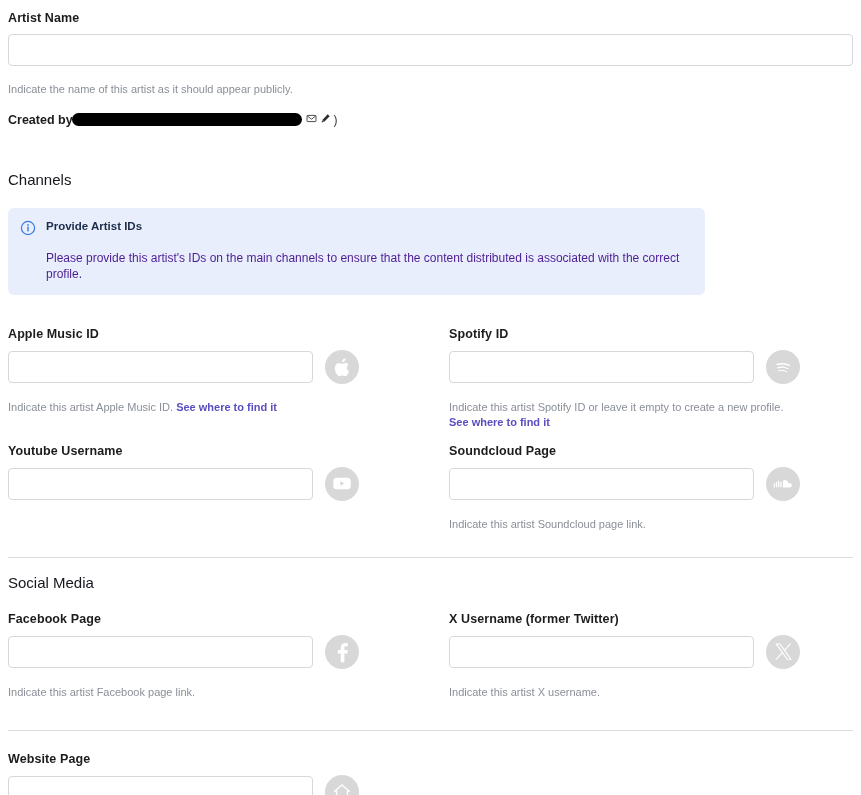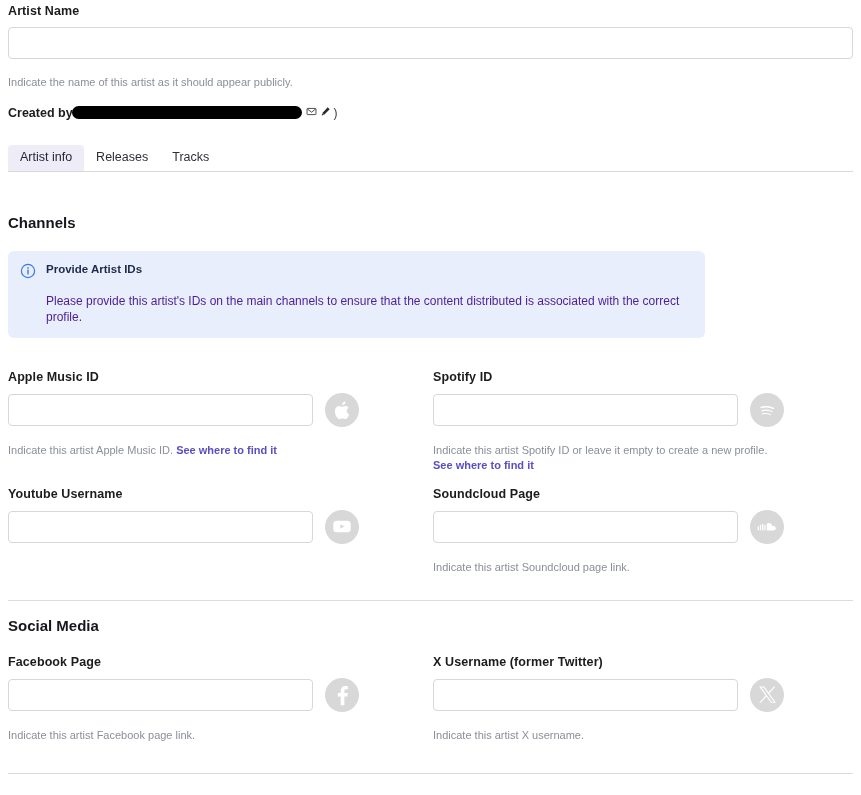--- a/index.html
+++ b/index.html
@@ -46,21 +46,21 @@
     line-height: 1.35;
   }
   .help-link {
     color: #5b4ec2;
     font-weight: bold;
     text-decoration: none;
     cursor: pointer;
   }
 
   
-  #artist-name-block { padding-top: 2px; }
+  #artist-name-block { padding-top: 9px; }
   #artist-name-block .field-label { margin-top: 0; padding-top: 2px; }
 
   .created-by-row {
     display: flex;
     align-items: center;
     font-size: 12.5px;
     font-weight: bold;
     color: #1c1c1c;
     margin-top: 14px;
     height: 18px;
@@ -102,21 +102,21 @@
     white-space: nowrap;
   }
   .tab.active {
     background: #eeecf7;
     color: #26263a;
   }
 
   
   .section-heading {
     font-size: 15px;
-    font-weight: bold;
+    font-weight: normal;
     color: #16161d;
     margin: 0;
     line-height: 1.2;
   }
   #channels-heading { margin-top: 42px; }
   #social-heading { margin-top: 16px; }
 
   
   .info-banner {
     display: flex;
@@ -145,20 +145,21 @@
     color: #4c1d95;
     margin-top: 16px;
     line-height: 1.35;
   }
 
   
   .field-grid {
     display: grid;
     grid-template-columns: 425px 425px;
     column-gap: 0;
+    gap: 16px;
   }
   .field-cell { padding-right: 36px; }
   .field-row-inner {
     display: flex;
     align-items: center;
     gap: 12px;
   }
   .field-row-inner .text-input { width: 305px; flex: 0 0 305px; }
 
   .brand-icon {
@@ -212,25 +213,20 @@
       <span>
         <svg width="11" height="11" viewBox="0 0 16 16" aria-hidden="true">
           <path d="M11.2 1.9 L14.1 4.8 L6.1 12.8 L2.4 13.9 L3.5 10.2 Z" fill="#2b2b2b"></path>
           <path d="M3.4 10.3 L5.7 12.6" stroke="#ffffff" stroke-width="0.9"></path>
         </svg>
       </span>
       <span class="paren">)</span>
     </span>
   </div>
 
-  <div class="tabs">
-    <div class="tab active">Artist info</div>
-    <div class="tab">Releases</div>
-    <div class="tab">Tracks</div>
-  </div>
 
   <h2 id="channels-heading" class="section-heading">Channels</h2>
 
   <div class="info-banner">
     <span class="info-icon">
       <svg width="16" height="16" viewBox="0 0 16 16" aria-hidden="true">
         <circle cx="8" cy="8" r="6.6" fill="none" stroke="#3b7ae4" stroke-width="1.2"></circle>
         <circle cx="8" cy="4.9" r="0.85" fill="#3b7ae4"></circle>
         <rect x="7.3" y="6.6" width="1.4" height="5" rx="0.6" fill="#3b7ae4"></rect>
       </svg>

